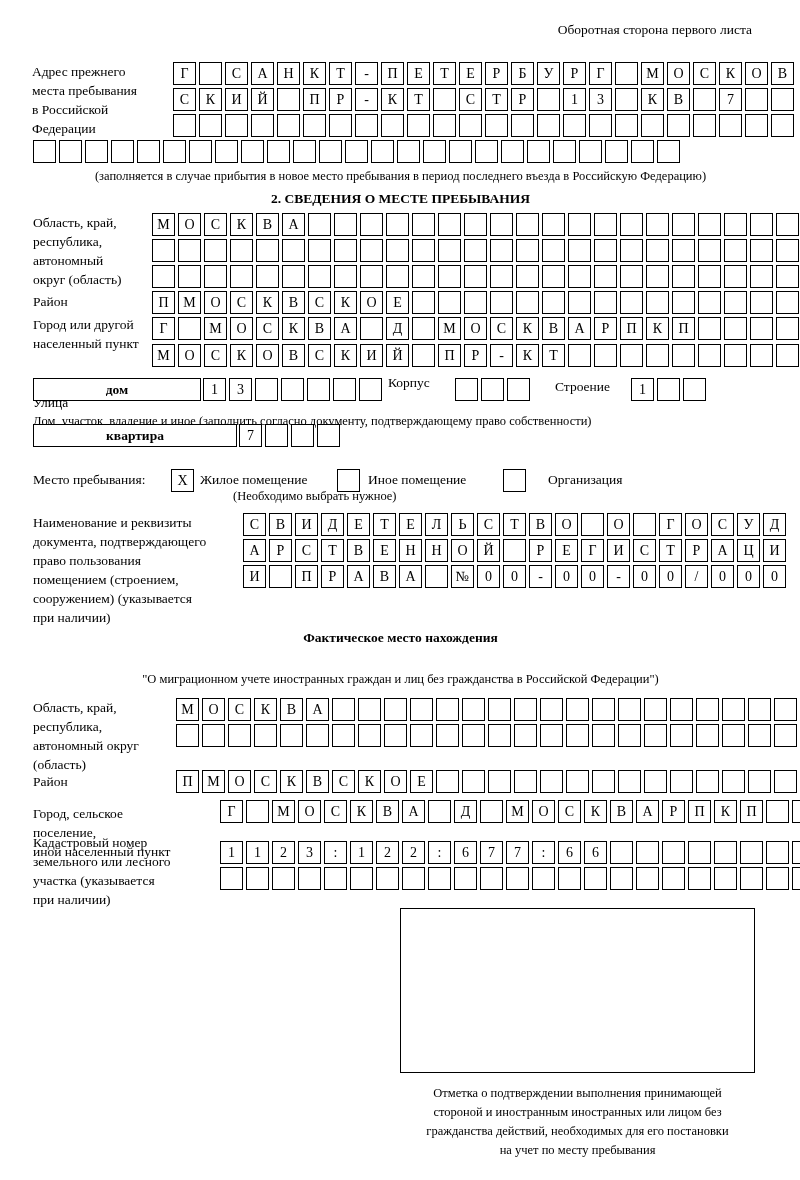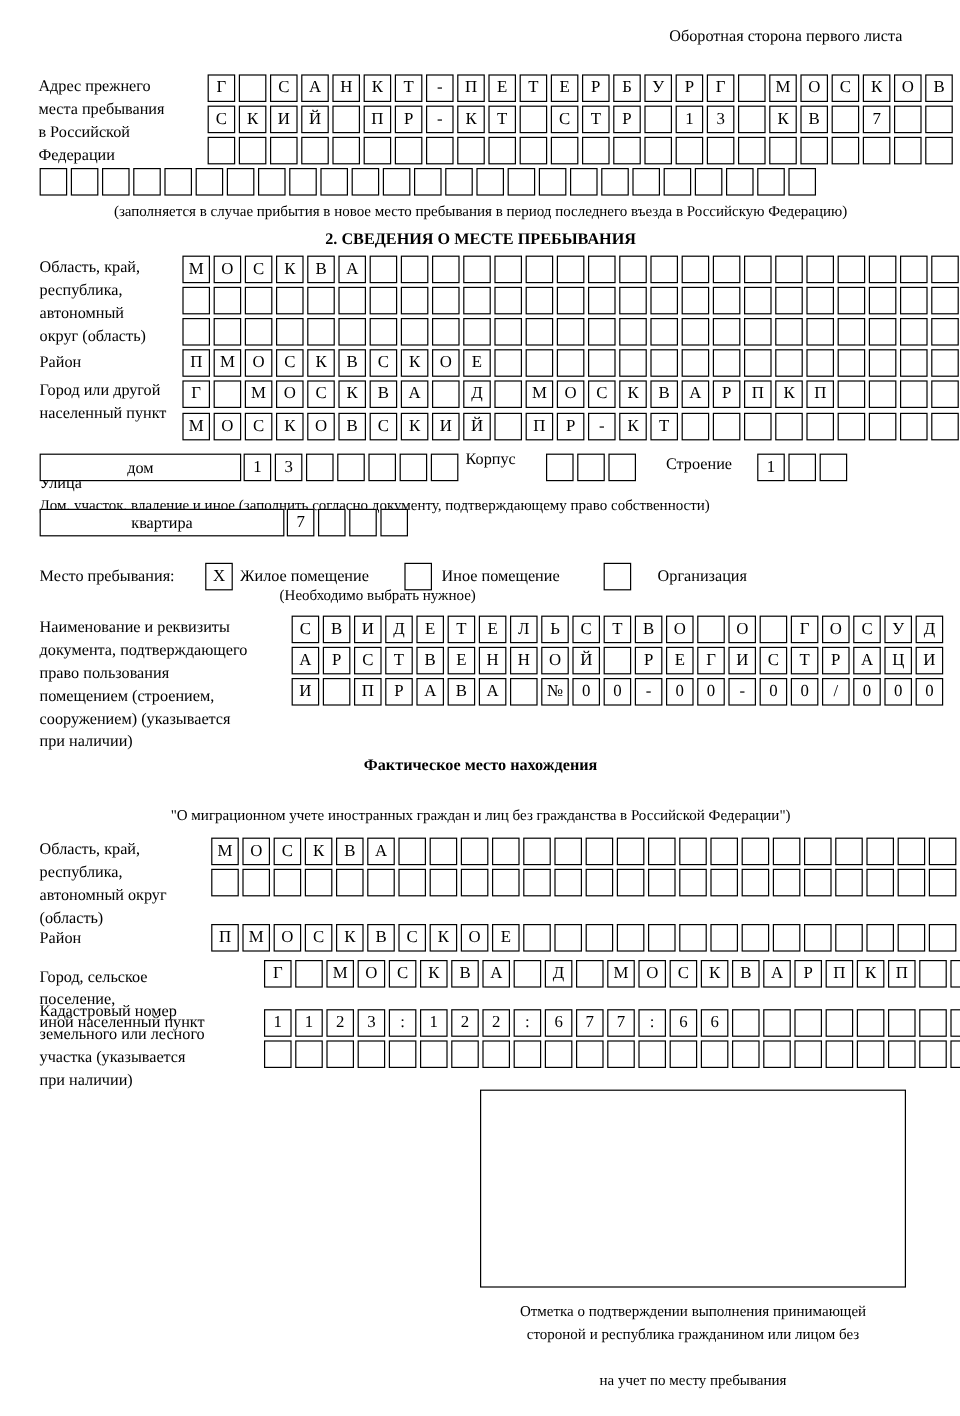--- a/index.html
+++ b/index.html
@@ -55,20 +55,21 @@
   .cell:last-child { margin-right: 0; }
 
   .wide-box {
     border: 1px solid #000;
     box-sizing: border-box;
     height: 23px;
     font-size: 13.5px;
     line-height: 21px;
     text-align: center;
     background: #fff;
+    font-weight: bold;
   }
 
   .checkbox {
     width: 23px; height: 23px;
     border: 1px solid #000;
     box-sizing: border-box;
     text-align: center;
     font-size: 14px;
     line-height: 21px;
     background: #fff;
@@ -671,16 +672,17 @@
       <div class="cell"></div>
       <div class="cell"></div>
       <div class="cell"></div>
       <div class="cell"></div>
       <div class="cell"></div>
       <div class="cell"></div>
     </div>
 
   <div class="abs big-box" style="left:400px; top:908px; width:355px; height:165px;"></div>
   <div class="abs footnote" style="left:390px; top:1085px; width:375px;">Отметка о подтверждении выполнения принимающей</div>
-  <div class="abs footnote" style="left:390px; top:1104px; width:375px;">стороной и республика гражданином или лицом без</div>
+  <div class="abs footnote" style="left:390px; top:1104px; width:375px;">стороной и иностранным иностранных или лицом без</div>
+  <div class="abs footnote" style="left:390px; top:1123px; width:375px;">гражданства действий, необходимых для его постановки</div>
   <div class="abs footnote" style="left:390px; top:1142px; width:375px;">на учет по месту пребывания</div>
 
 </div>
 
 </body></html>

